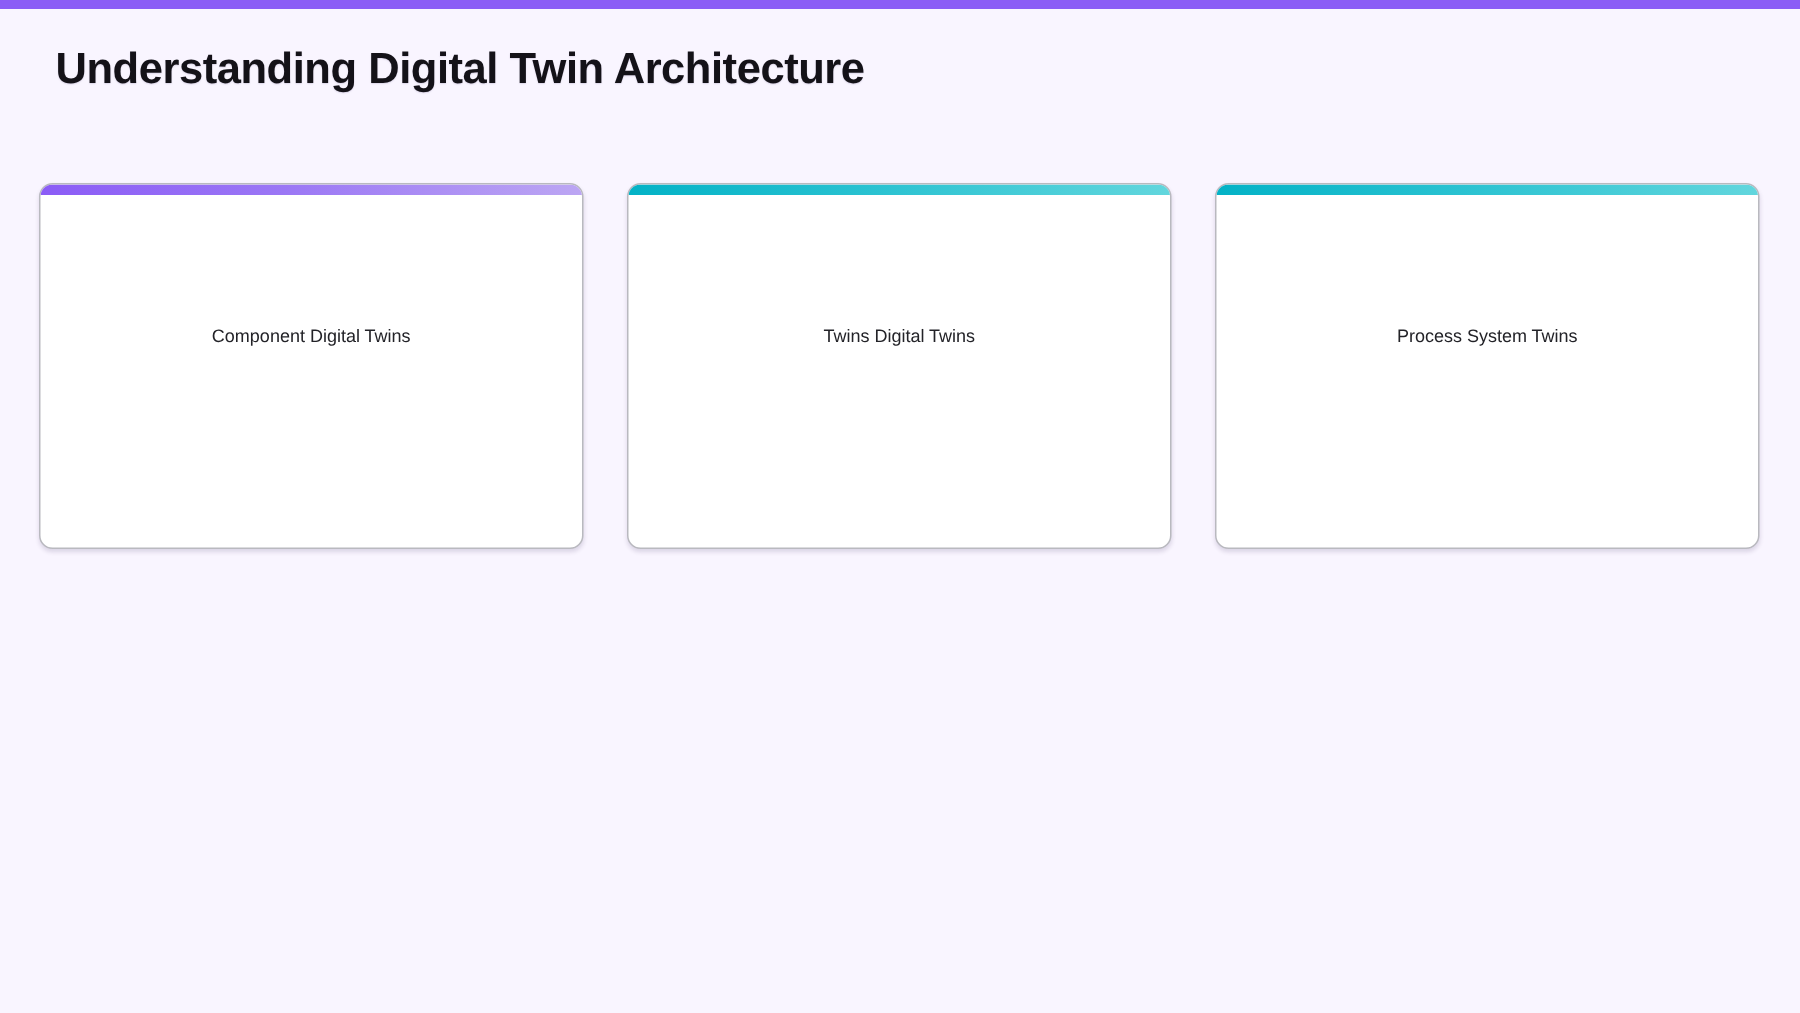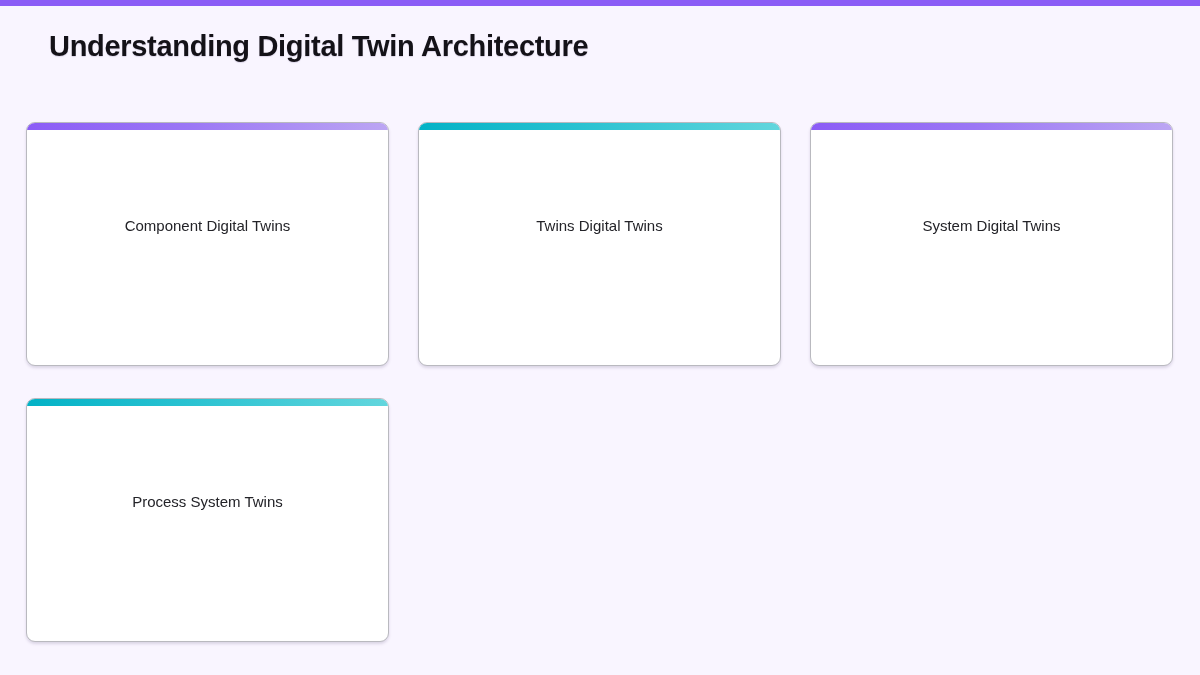--- a/index.html
+++ b/index.html
@@ -23,21 +23,21 @@
     left: 0;
     width: 1200px;
     height: 6px;
     background: #8b5cf6;
   }
 
   
   #page-title {
     position: absolute;
     top: 30px;
-    left: 49px;
+    left: 37px;
     margin: 0;
     font-size: 29px;
     font-weight: bold;
     letter-spacing: -0.3px;
     color: #141218;
     text-shadow: 0 1px 1px rgba(90, 70, 130, 0.18);
     white-space: nowrap;
   }
 
   
@@ -76,21 +76,21 @@
   .card-accent.accent-teal {
     background: linear-gradient(90deg, #03b2c6 0%, #2ac2d1 45%, #62d6dd 100%);
   }
 
   .card-label {
     position: absolute;
     top: 94px;
     left: 0;
     right: 0;
     text-align: center;
-    font-size: 15px;
+    font-size: 12px;
     color: #232328;
     font-family: "Liberation Sans", sans-serif;
   }
 </style>
 </head>
 <body>
 
 <div id="top-accent-bar"></div>
 
 <h1 id="page-title">Understanding Digital Twin Architecture</h1>
@@ -100,24 +100,20 @@
   <div class="twin-card">
     <div class="card-accent accent-purple"></div>
     <div class="card-label">Component Digital Twins</div>
   </div>
 
   <div class="twin-card">
     <div class="card-accent accent-teal"></div>
     <div class="card-label">Twins Digital Twins</div>
   </div>
 
-  <div class="twin-card">
-    <div class="card-accent accent-purple"></div>
-    <div class="card-label">System Digital Twins</div>
-  </div>
 
   <div class="twin-card">
     <div class="card-accent accent-teal"></div>
     <div class="card-label">Process System Twins</div>
   </div>
 
 
 </div>
 
 </body></html>

